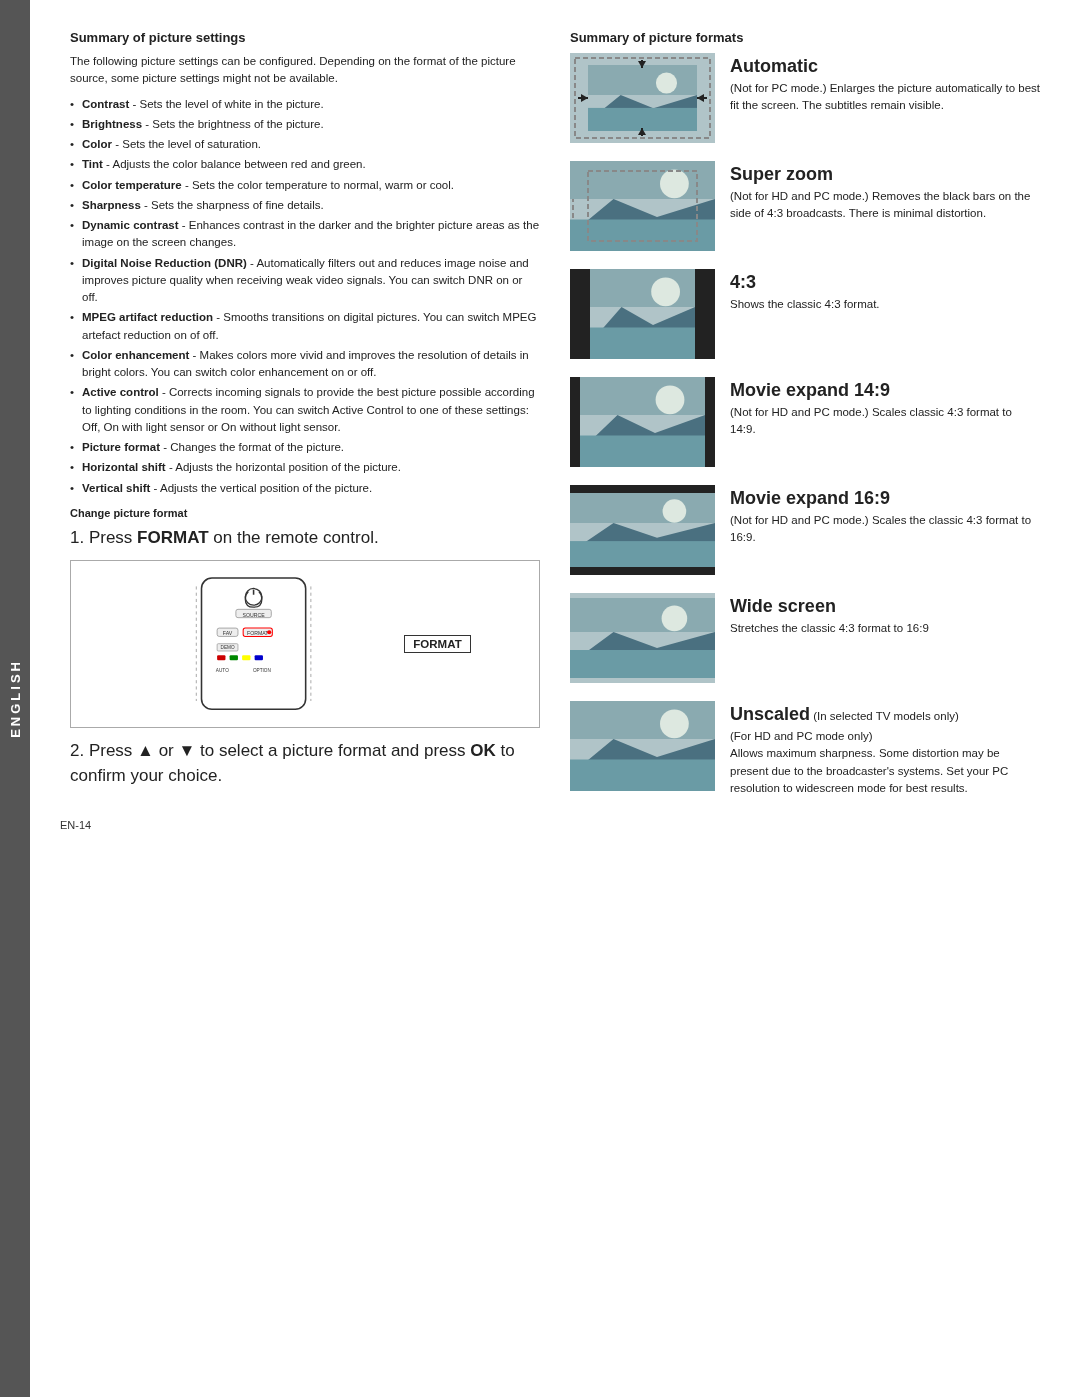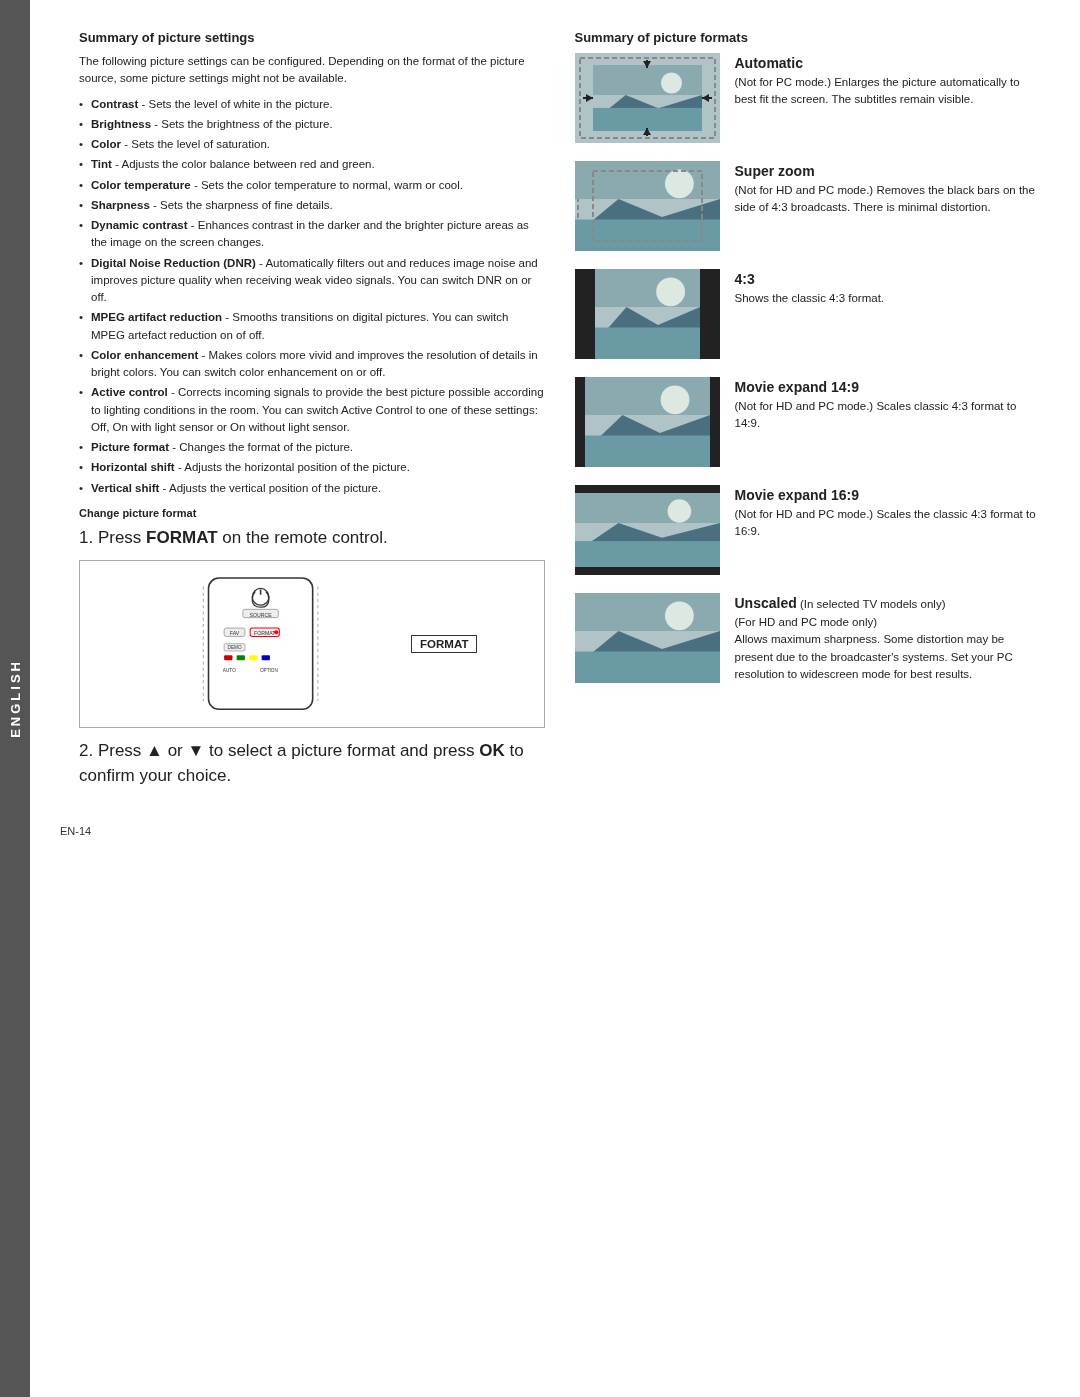--- a/index.html
+++ b/index.html
@@ -36,21 +36,21 @@
       font-size: 13px;
       letter-spacing: 3px;
       writing-mode: vertical-rl;
       text-orientation: mixed;
       transform: rotate(180deg);
     }
     
     .columns {
       display: flex;
       gap: 30px;
-      margin-left: 19px;
+      margin-left: 10px;
     }
     .left-col {
       flex: 1;
       max-width: 480px;
     }
     .right-col {
       flex: 1;
       max-width: 480px;
     }
     .section-title {
@@ -129,31 +129,31 @@
       position: relative;
       overflow: hidden;
     }
     .format-info {
       flex: 1;
       font-size: 11.5px;
       line-height: 1.5;
     }
     .format-info .format-name {
       font-weight: bold;
-      font-size: 14px;
+      font-size: 18px;
     }
     
     .thumb-svg {
       width: 145px;
       height: 90px;
       display: block;
     }
     .page-footer {
       font-size: 11px;
-      margin-top: 28px;
+      margin-top: 4px;
       color: #333;
     }
   </style>
 </head>
 <body>
 
 <div class="page">
 
   <div class="english-tab">
     <span>ENGLISH</span>
@@ -313,20 +313,32 @@
                 <circle cx="104.39999999999999" cy="26" r="11.84" fill="#dde8e0"></circle>
               </svg>
             </div>
             <div class="format-info"><span class="format-name">Movie expand 16:9</span><br><span>(Not for HD and PC mode.)
 Scales the classic 4:3 format to 16:9.</span></div>
           </div>
           <div class="format-entry">
             <div class="format-thumbnail">
               <svg viewBox="0 0 145 90" width="145" height="90" class="thumb-svg">
                 <rect x="0" y="0" width="145" height="90" fill="#b0c4c8"></rect>
+                <rect x="0" y="5" width="145" height="34" fill="#8aaab0"></rect>
+                <polygon points="0,71 43.5,39 87,55 145,39 145,85 0,85" fill="#4a7080"></polygon>
+                <rect x="0" y="57" width="145" height="28" fill="#6a9ba5"></rect>
+                <circle cx="104.39999999999999" cy="25.4" r="12.8" fill="#dde8e0"></circle>
+              </svg>
+            </div>
+            <div class="format-info"><span class="format-name">Wide screen</span><br><span>Stretches the classic 4:3 format to 16:9</span></div>
+          </div>
+          <div class="format-entry">
+            <div class="format-thumbnail">
+              <svg viewBox="0 0 145 90" width="145" height="90" class="thumb-svg">
+                <rect x="0" y="0" width="145" height="90" fill="#b0c4c8"></rect>
                 <rect x="0" y="0" width="145" height="38" fill="#8aaab0"></rect>
                 <polygon points="0,74 43.5,38 87,56 145,38 145,90 0,90" fill="#4a7080"></polygon>
                 <rect x="0" y="58.5" width="145" height="31.499999999999996" fill="#6a9ba5"></rect>
                 <circle cx="104.39999999999999" cy="22.8" r="14.4" fill="#dde8e0"></circle>
               </svg>
             </div>
             <div class="format-info"><span class="format-name">Unscaled</span><span> (In selected TV models only)</span><br><span>(For HD and PC mode only)</span><br><span>Allows maximum sharpness. Some distortion may be present due to the broadcaster's systems. Set your PC resolution to widescreen mode for best results.</span></div>
           </div>
         </div>
     </div>

